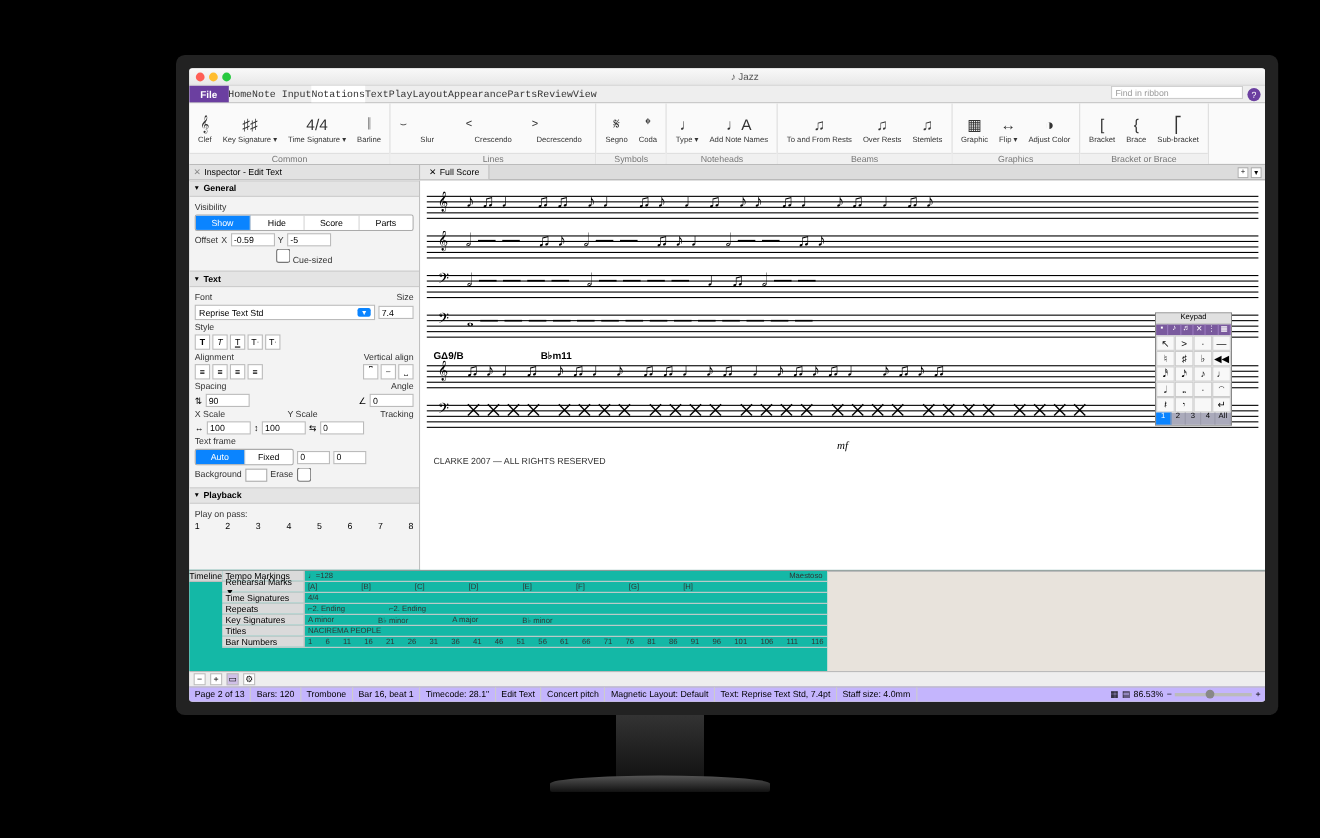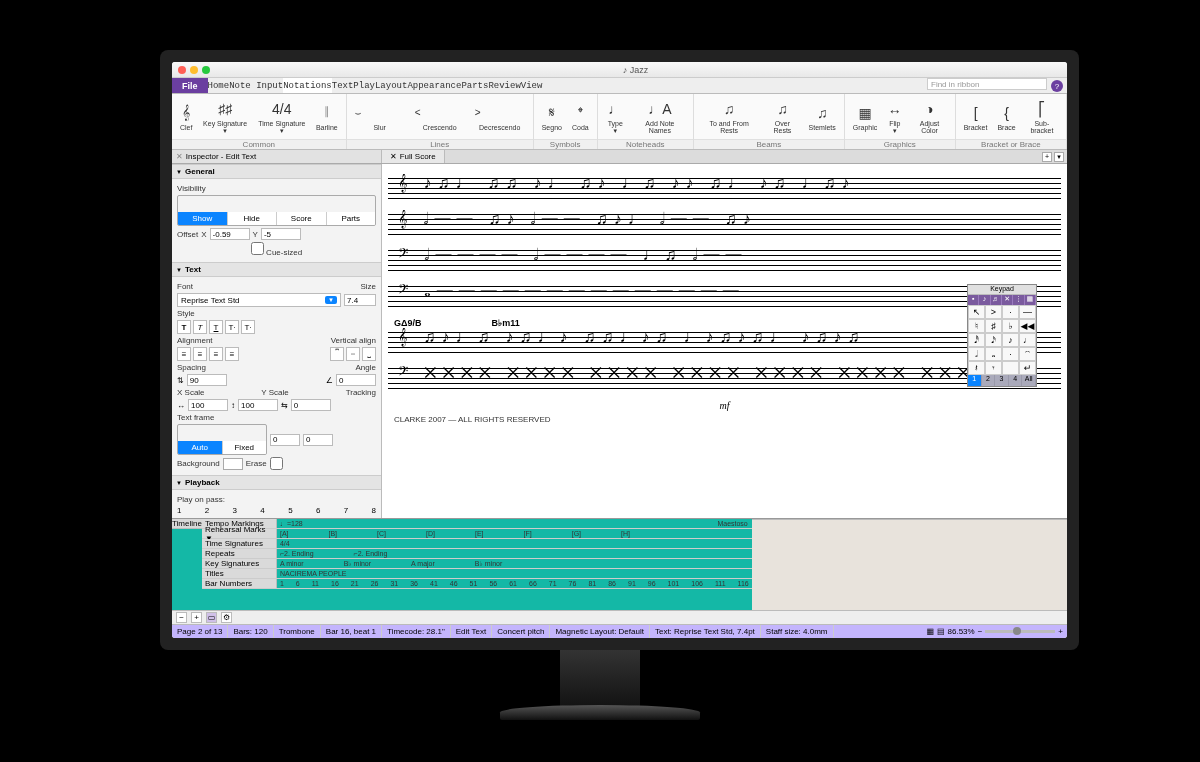--- a/index.html
+++ b/index.html
@@ -1,17 +1,17 @@
 <!DOCTYPE html>
 <html><head>
 <meta charset="utf-8">
 <style>
 * { box-sizing: border-box; margin: 0; padding: 0; font-family: "Helvetica Neue", Arial, sans-serif; }
 body { background: #000; width: 1200px; height: 762px; overflow: hidden; position: relative; }
-.monitor { position: absolute; left: 160px; top: 50px; width: 919px; height: 600px; background: #222; border-radius: 8px; padding: 12px; }
+.monitor { position: absolute; left: 160px; top: 50px; width: 1002px; height: 600px; background: #222; border-radius: 8px; padding: 12px; }
 .screen { width: 100%; height: 100%; background: #f7f7f7; border-radius: 3px; overflow: hidden; display: flex; flex-direction: column; font-size: 9px; }
 .stand { position: absolute; left: 560px; top: 650px; width: 80px; height: 60px; background: linear-gradient(#333,#111); }
 .base { position: absolute; left: 500px; top: 705px; width: 200px; height: 15px; background: linear-gradient(#555,#111); border-radius: 50% 50% 2px 2px; }
 
 
 .titlebar { height: 16px; background: linear-gradient(#f9f9f9,#e8e8e8); display: flex; align-items: center; padding: 0 6px; border-bottom: 1px solid #ccc; }
 .traffic { display: flex; gap: 4px; }
 .traffic span { width: 8px; height: 8px; border-radius: 50%; }
 .tl-close { background: #ff5f56; } .tl-min { background: #ffbd2e; } .tl-max { background: #27c93f; }
 .titlebar .title { flex: 1; text-align: center; font-size: 9px; color: #555; }
@@ -45,21 +45,21 @@
 
 
 .main { flex: 1; display: flex; overflow: hidden; }
 .inspector { width: 210px; background: #f3f3f3; border-right: 1px solid #bbb; overflow-y: auto; font-size: 8px; }
 .section-hdr { background: #e4e4e4; border-top: 1px solid #ccc; border-bottom: 1px solid #ccc; padding: 2px 4px; font-weight: bold; display: flex; align-items: center; gap: 3px; }
 .section-hdr::before { content: "▼"; font-size: 6px; }
 .section-body { padding: 3px 5px; }
 .row { display: flex; align-items: center; gap: 3px; margin: 2px 0; }
 .row label { font-size: 8px; color: #333; }
 .segbtn { display: flex; border: 1px solid #aaa; border-radius: 2px; overflow: hidden; width: 100%; }
-.segbtn span { flex: 1; text-align: center; padding: 2px 0; font-size: 8px; background: #fff; cursor: pointer; border-right: 1px solid #ccc; margin-top: 16px; }
+.segbtn span { flex: 1; text-align: center; padding: 2px 0; font-size: 8px; background: #fff; cursor: pointer; border-right: 1px solid #ccc; }
 .segbtn span:last-child { border-right: none; }
 .segbtn span.on { background: #0a84ff; color: #fff; }
 .numfield { width: 40px; height: 12px; border: 1px solid #bbb; background: #fff; font-size: 8px; padding: 0 2px; }
 .fontsel { flex: 1; height: 14px; border: 1px solid #bbb; background: #fff; padding: 0 3px; display: flex; align-items: center; }
 .fontsel .dd { width: 12px; background: #0a84ff; color: #fff; text-align: center; margin-left: auto; border-radius: 2px; font-size: 7px; }
 .stylebtns { display: flex; gap: 2px; }
 .stylebtns span { width: 14px; height: 14px; border: 1px solid #bbb; background: #fff; display: flex; align-items: center; justify-content: center; font-size: 8px; cursor: pointer; }
 .colorbox { width: 20px; height: 12px; border: 1px solid #aaa; background: #fff; }
 
 

